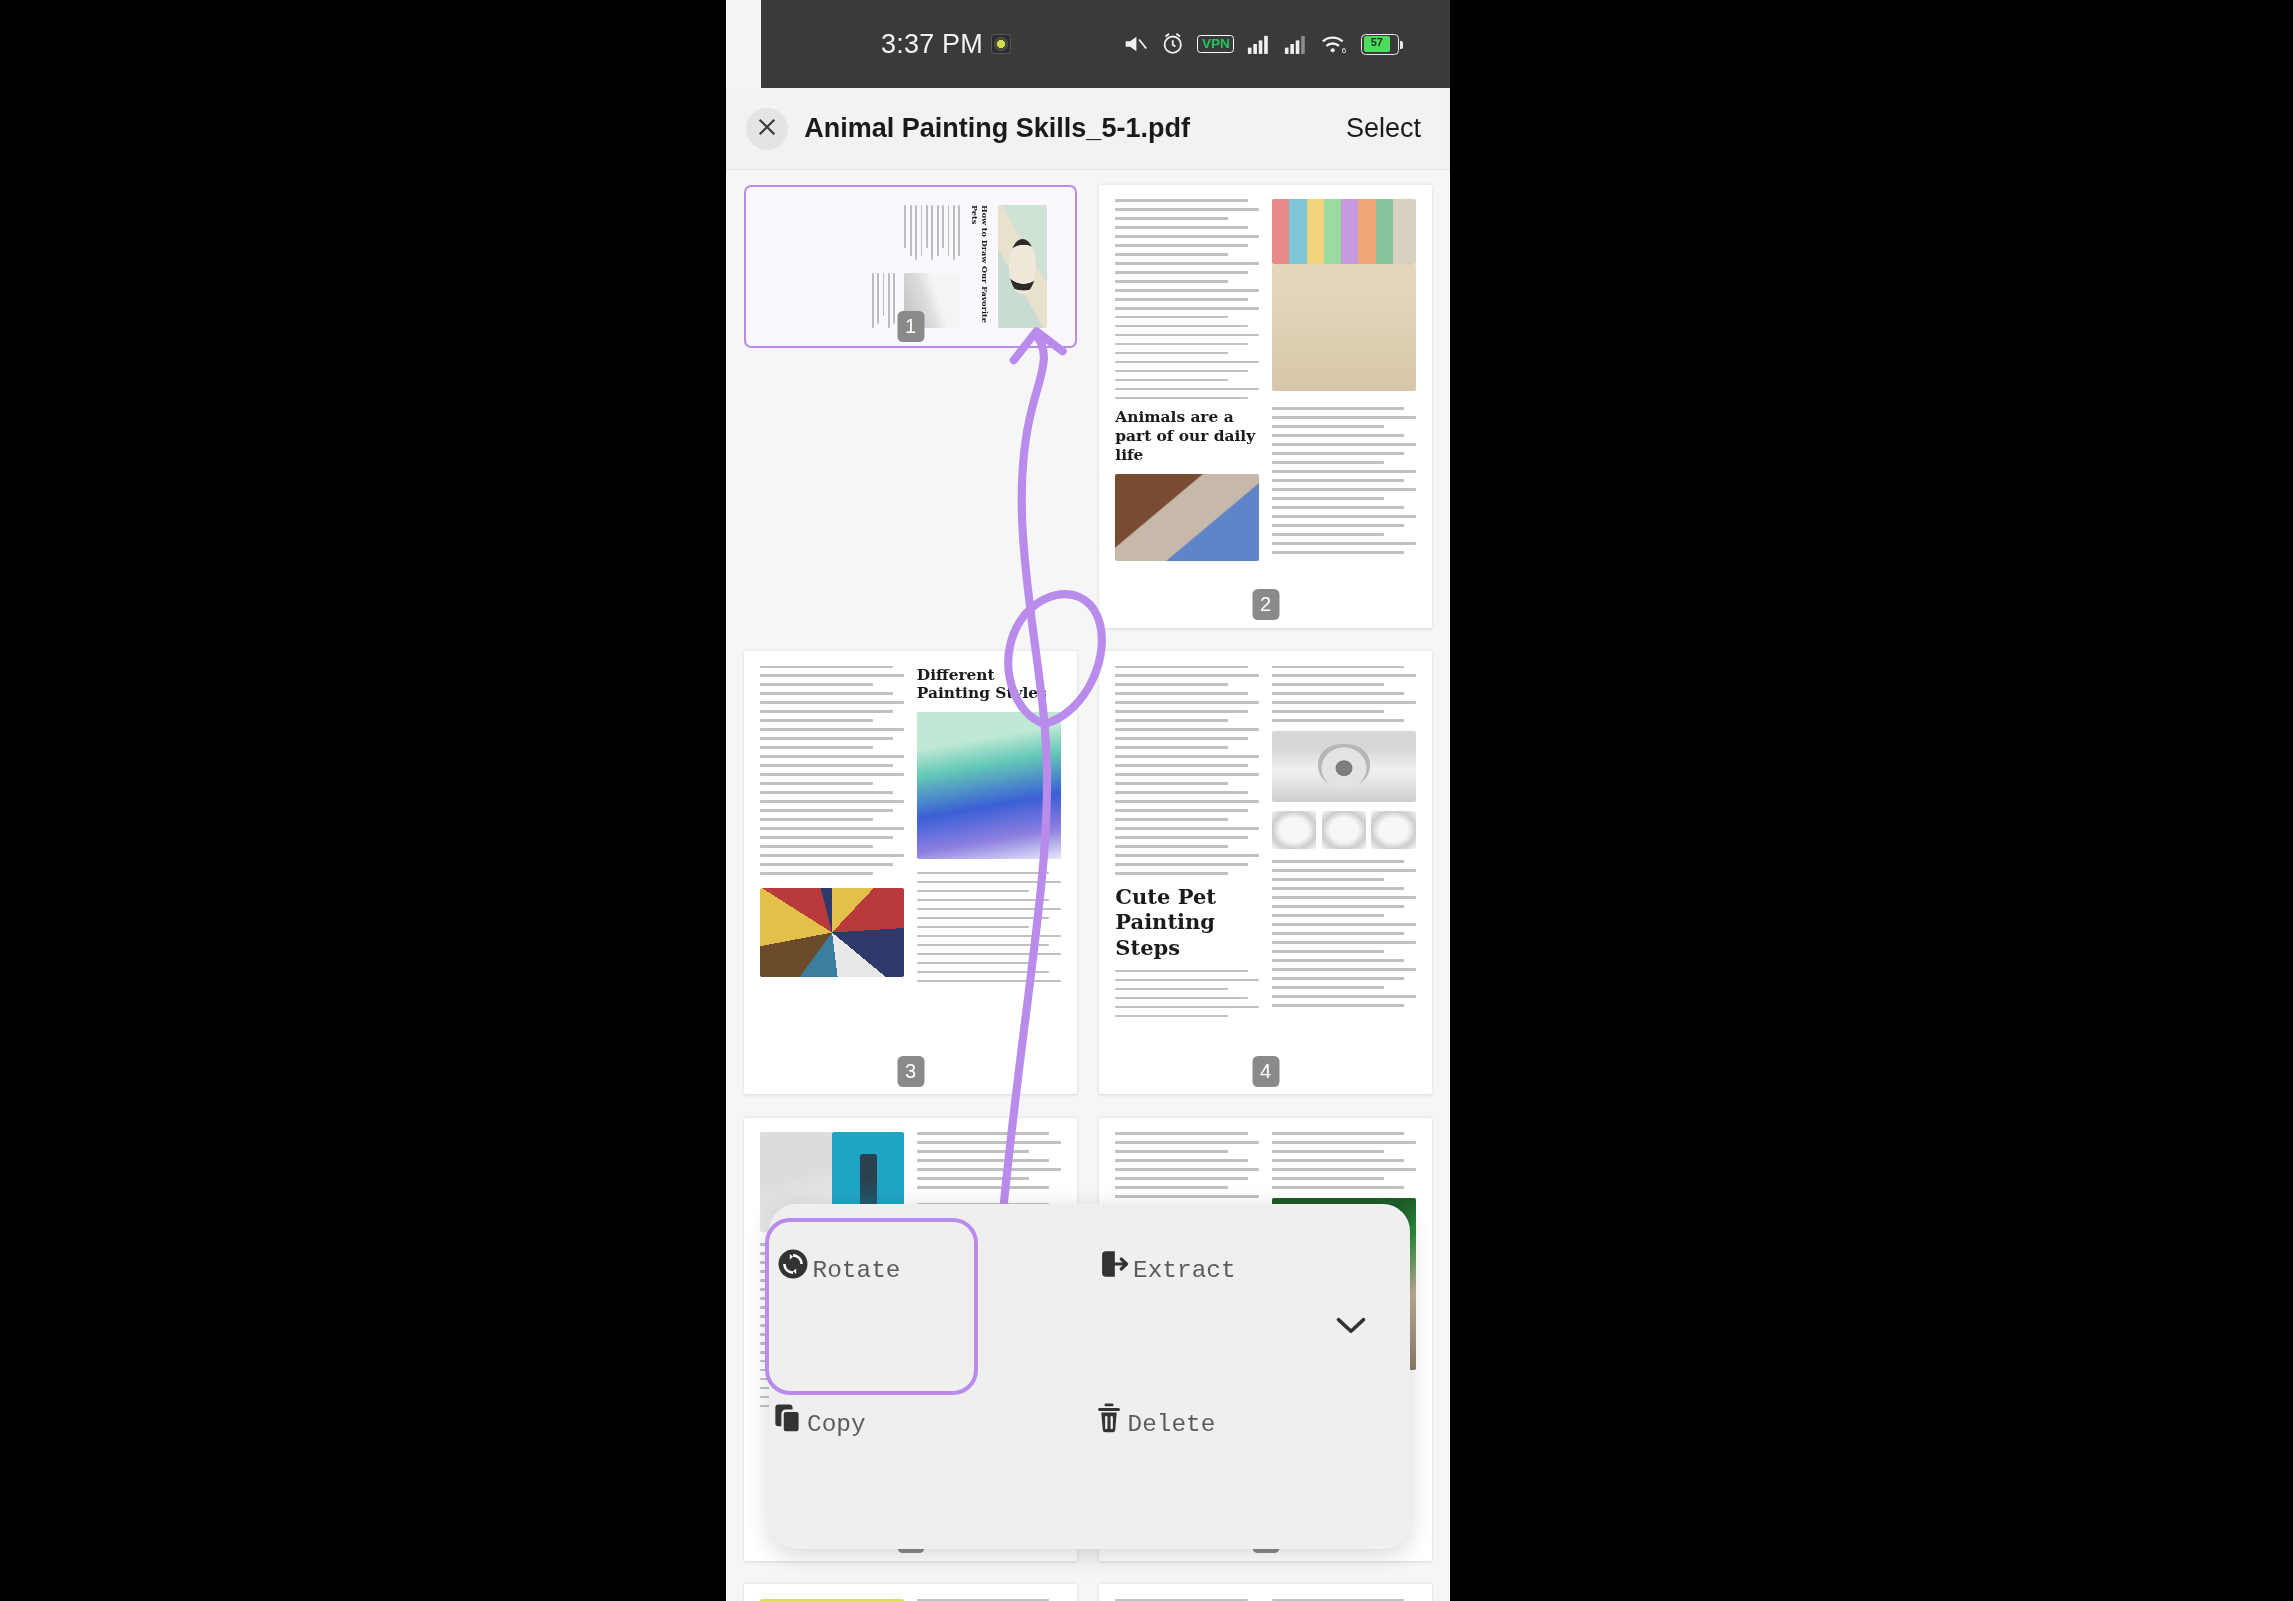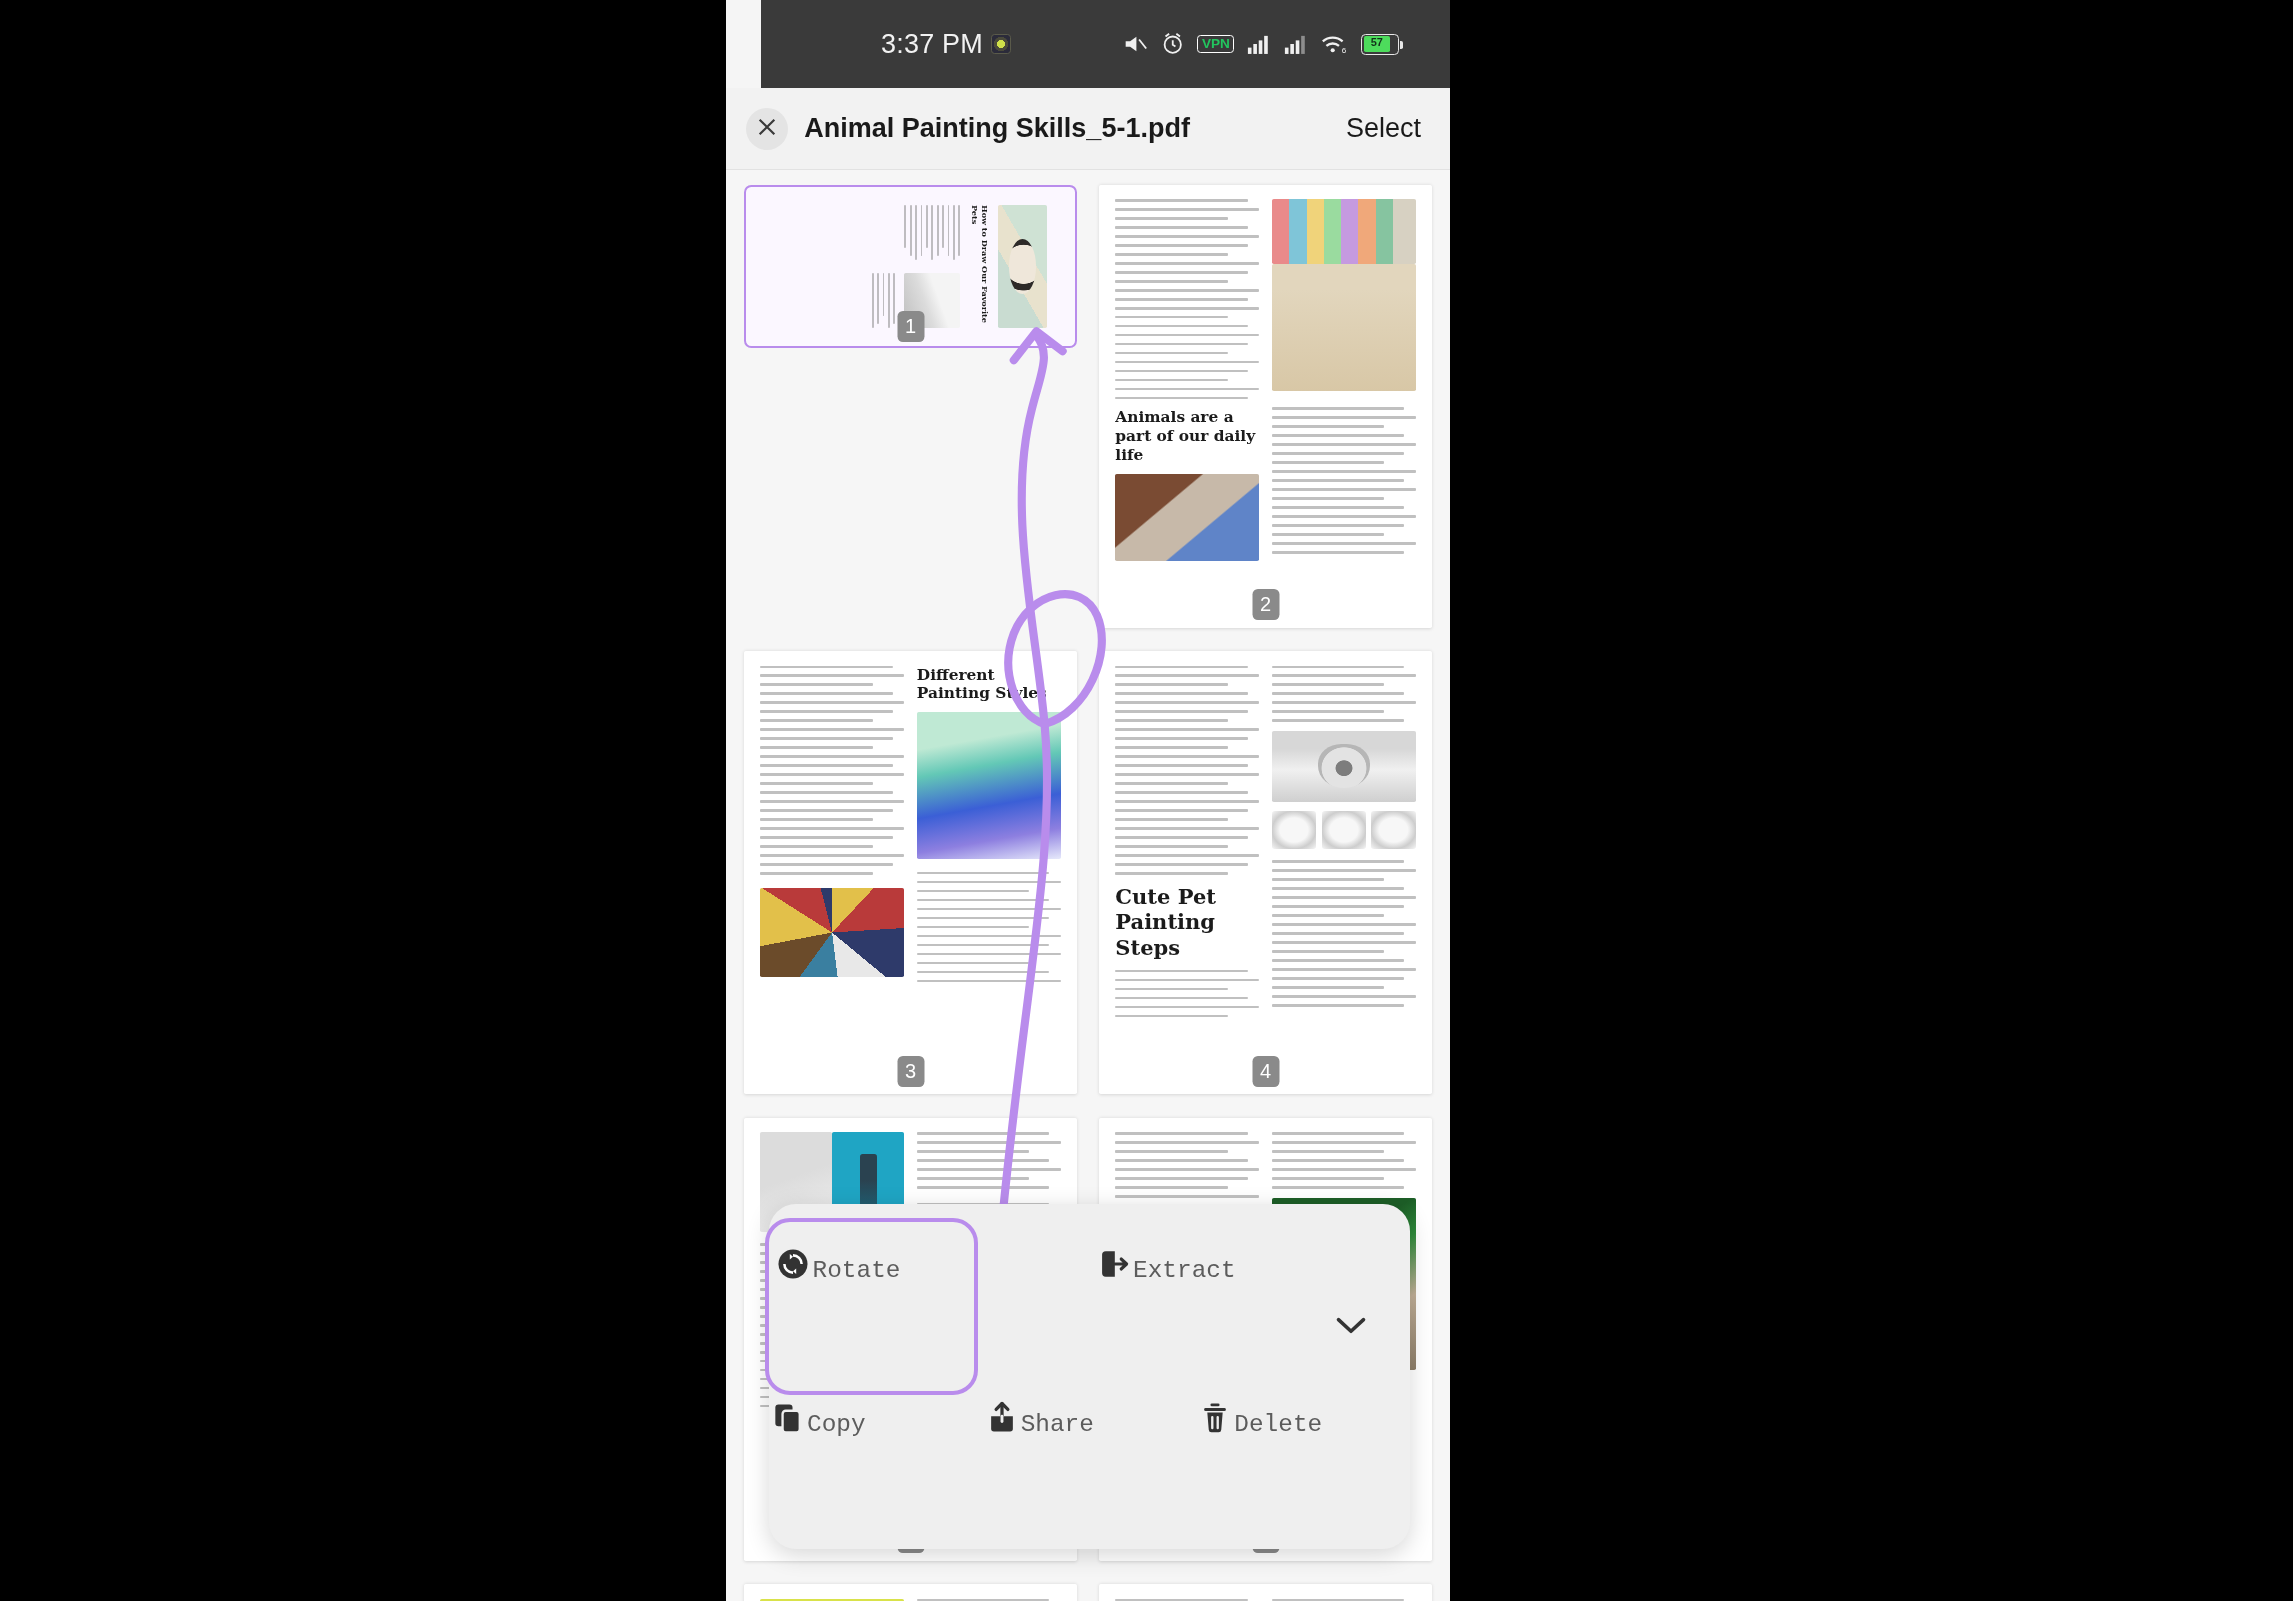--- a/index.html
+++ b/index.html
@@ -705,31 +705,20 @@
         <span class="ic">
           <svg width="38" height="38" viewBox="0 0 42 42">
             <rect x="7" y="6" width="19" height="24" rx="3.5" class="icfill"></rect>
             <rect x="15" y="13" width="19" height="24" rx="3.5" class="icfill" stroke="#efefef" stroke-width="2.6"></rect>
           </svg>
         </span>
         <span class="lb">Copy</span>
       </div>
 
 
-      <div class="act">
-        <span class="ic">
-          <svg width="38" height="38" viewBox="0 0 42 42">
-            <path d="M9 19h24v14a3 3 0 01-3 3H12a3 3 0 01-3-3z" class="icfill"></path>
-            <path d="M21 5v20" stroke="#333" stroke-width="3.6" stroke-linecap="round"></path>
-            <path d="M14.5 11.5L21 5l6.5 6.5" stroke="#333" stroke-width="3.6" fill="none" stroke-linecap="round" stroke-linejoin="round"></path>
-            <path d="M21 19v6" stroke="#efefef" stroke-width="3.2" stroke-linecap="round"></path>
-          </svg>
-        </span>
-        <span class="lb">Share</span>
-      </div>
 
       <div class="act">
         <span class="ic">
           <svg width="38" height="38" viewBox="0 0 42 42">
             <rect x="16" y="5" width="10" height="3" rx="1.4" class="icfill"></rect>
             <rect x="9" y="10" width="24" height="3.4" rx="1.6" class="icfill"></rect>
             <path d="M12.5 15h17l-1.6 19a3 3 0 01-3 2.8h-7.8a3 3 0 01-3-2.8z" class="icfill"></path>
             <path d="M18 20v12M24 20v12" stroke="#efefef" stroke-width="2.6" stroke-linecap="round"></path>
           </svg>
         </span>

